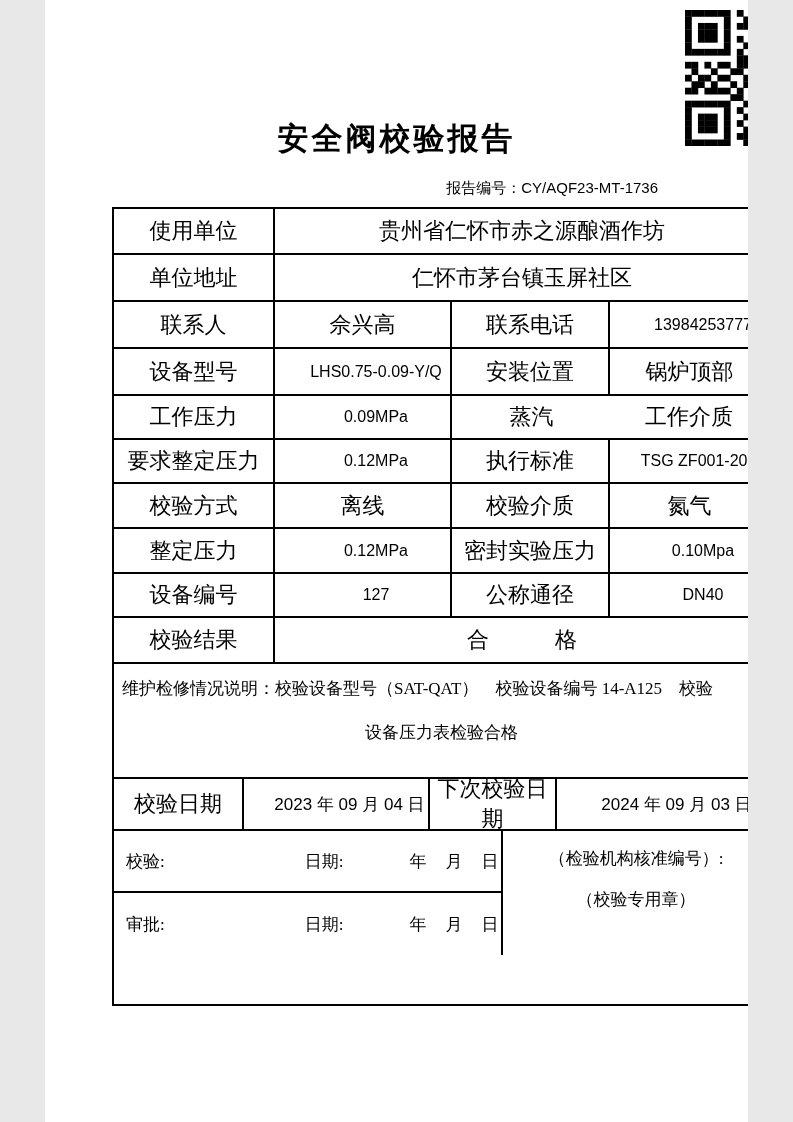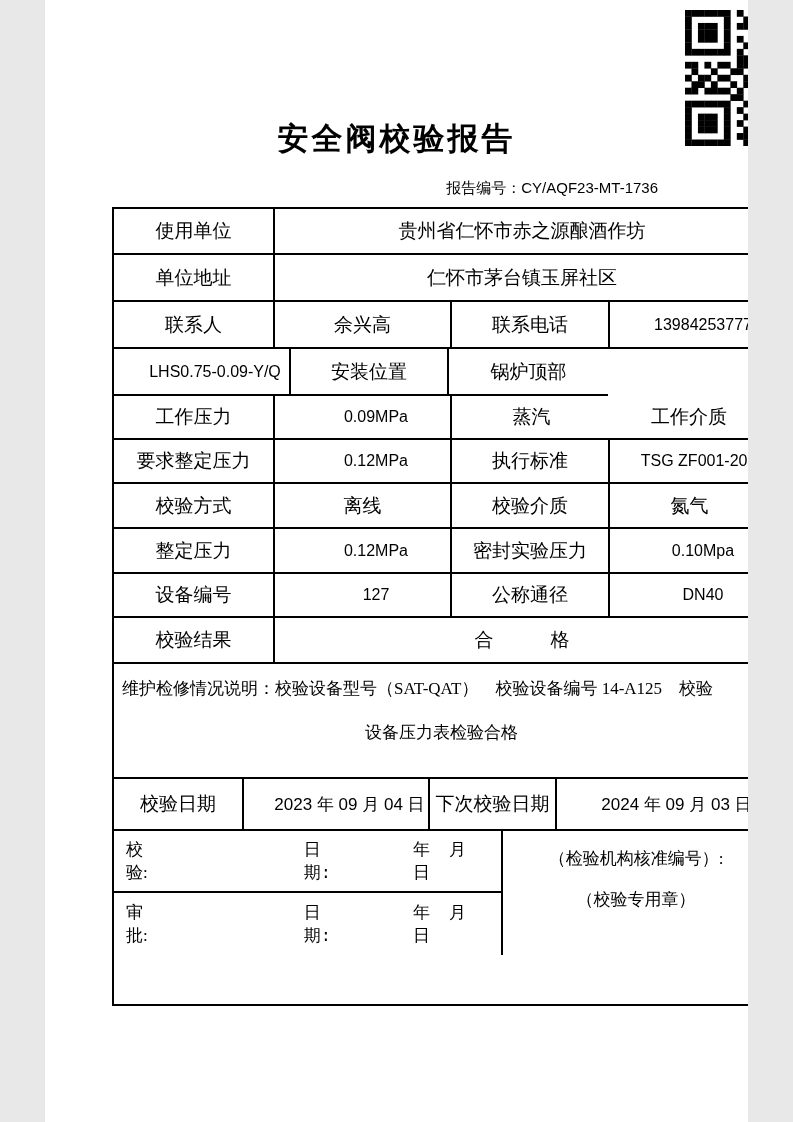--- a/index.html
+++ b/index.html
@@ -27,21 +27,21 @@
     position:absolute;left:67px;top:207px;
     width:659px;height:799px;
     border:2px solid #000;
     box-sizing:border-box;
   }
   .row{display:flex;width:655px;}
   .cell{
     box-sizing:border-box;
     display:flex;align-items:center;justify-content:center;
     border-right:2px solid #000;border-bottom:2px solid #000;
-    font-size:19px;
+    font-size:22px;
     text-align:center;
     overflow:hidden;
   }
   .cell.last{border-right:none;}
   .c1{width:161px;} .c2{width:177px;} .c3{width:158px;} .c4{width:159px;}
   .cspan3{width:494px;} .cspan4{width:655px;}
   .d1{width:130px;} .d2{width:186px;} .d3{width:127px;} .d4{width:212px;}
   .latin{font-family:Liberation Sans, sans-serif;font-size:16px;padding-left:27px;}
   .checkcell{flex-direction:column;font-size:15px;line-height:21px;padding:2px 0;}
   .checkline{display:flex;align-items:center;justify-content:center;}
@@ -58,21 +58,21 @@
   .remark-l1{text-align:left;}
   .remark-l2{text-align:center;margin-top:10px;}
   .bottom{display:flex;width:655px;height:124px;}
   .sig-col{width:389px;border-right:2px solid #000;box-sizing:border-box;}
   .sig-row{
     display:flex;align-items:center;height:62px;box-sizing:border-box;
     border-bottom:2px solid #000;font-size:17px;
   }
   .sig-row.lastsig{border-bottom:none;}
   .sig-name{margin-left:12px;}
-  .sig-date{margin-left:140px;font-family:Liberation Mono, monospace;}
+  .sig-date{margin-left:140px;}
   .sig-ymd{margin-left:66px;letter-spacing:1px;}
   .stamp-cell{
     width:266px;display:flex;flex-direction:column;align-items:center;
     font-size:17px;
   }
   .stamp-l1{margin-top:16px;}
   .stamp-l2{margin-top:18px;}
 </style>
 </head>
 <body>
@@ -342,20 +342,21 @@
     </div>
 
     <div class="row" style="height:47px">
       <div class="cell c1">联系人</div>
       <div class="cell c2">佘兴高</div>
       <div class="cell c3">联系电话</div>
       <div class="cell c4 last latin">13984253777</div>
     </div>
 
     <div class="row" style="height:47px">
+      <div class="cell c1">设备型号</div>
       <div class="cell c2 latin">LHS0.75-0.09-Y/Q</div>
       <div class="cell c3">安装位置</div>
       <div class="cell c4 last">锅炉顶部</div>
     </div>
 
 
     <div class="row" style="height:44px">
       <div class="cell c1">工作压力</div>
       <div class="cell c2 latin">0.09MPa</div>
       <div class="cell c4 last">蒸汽</div>

